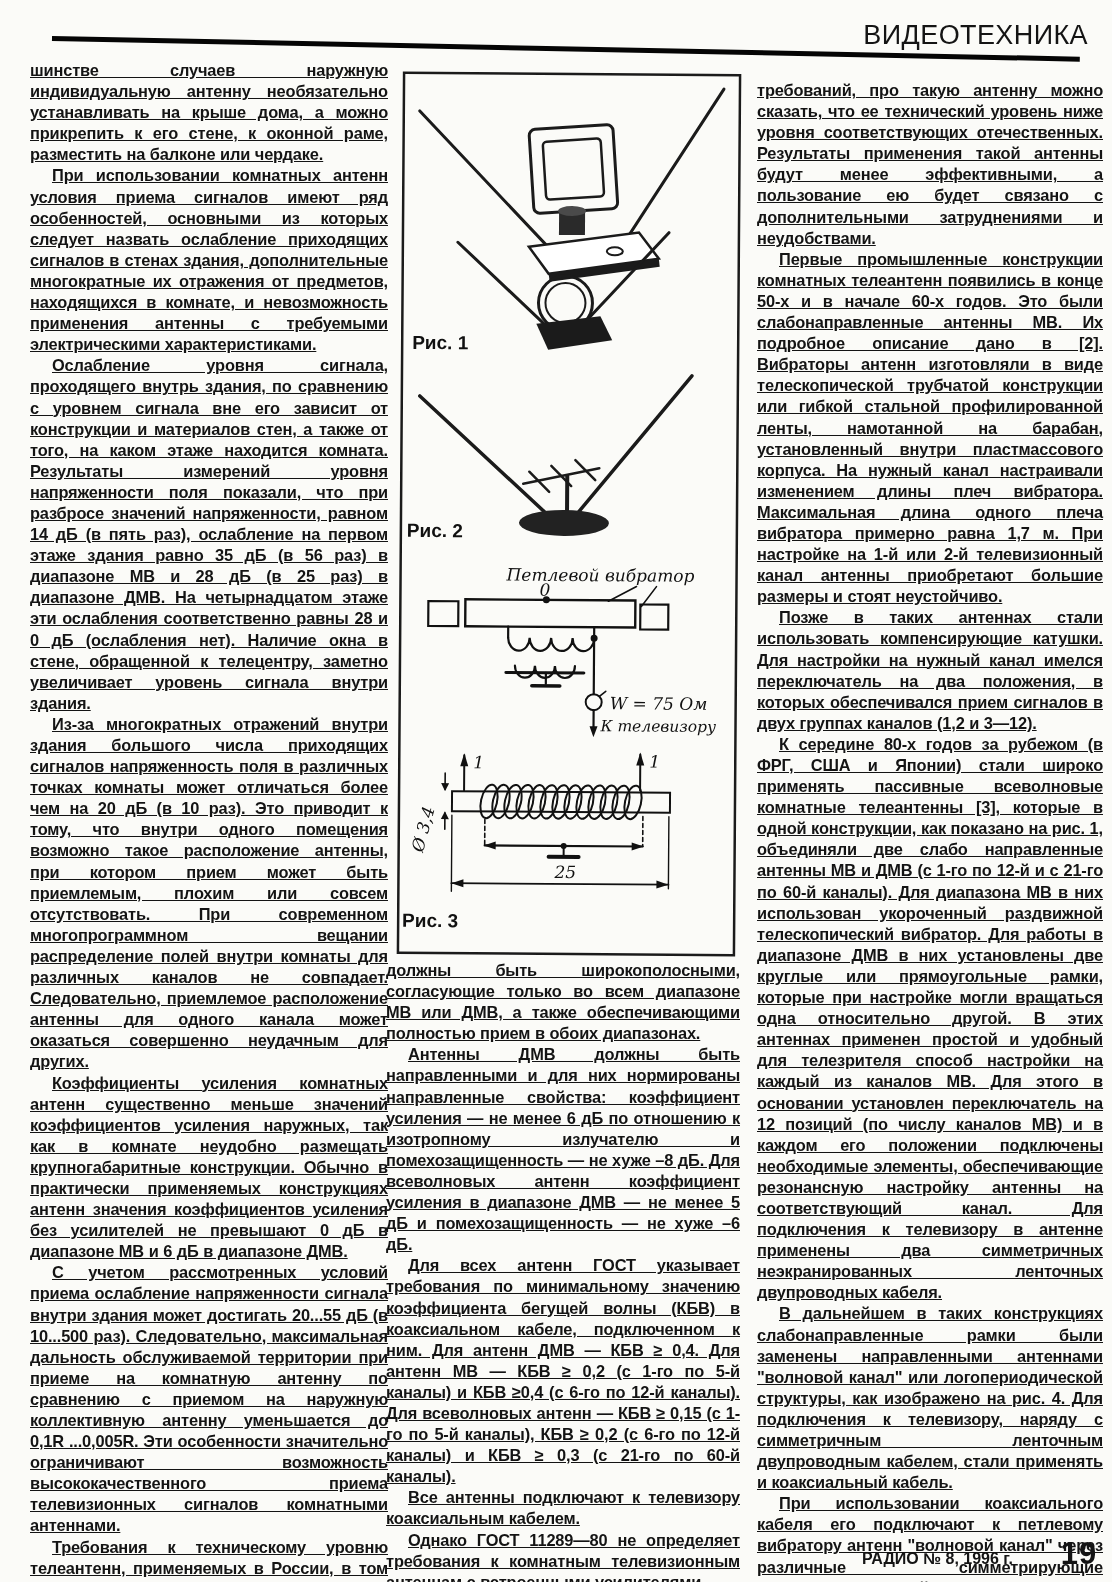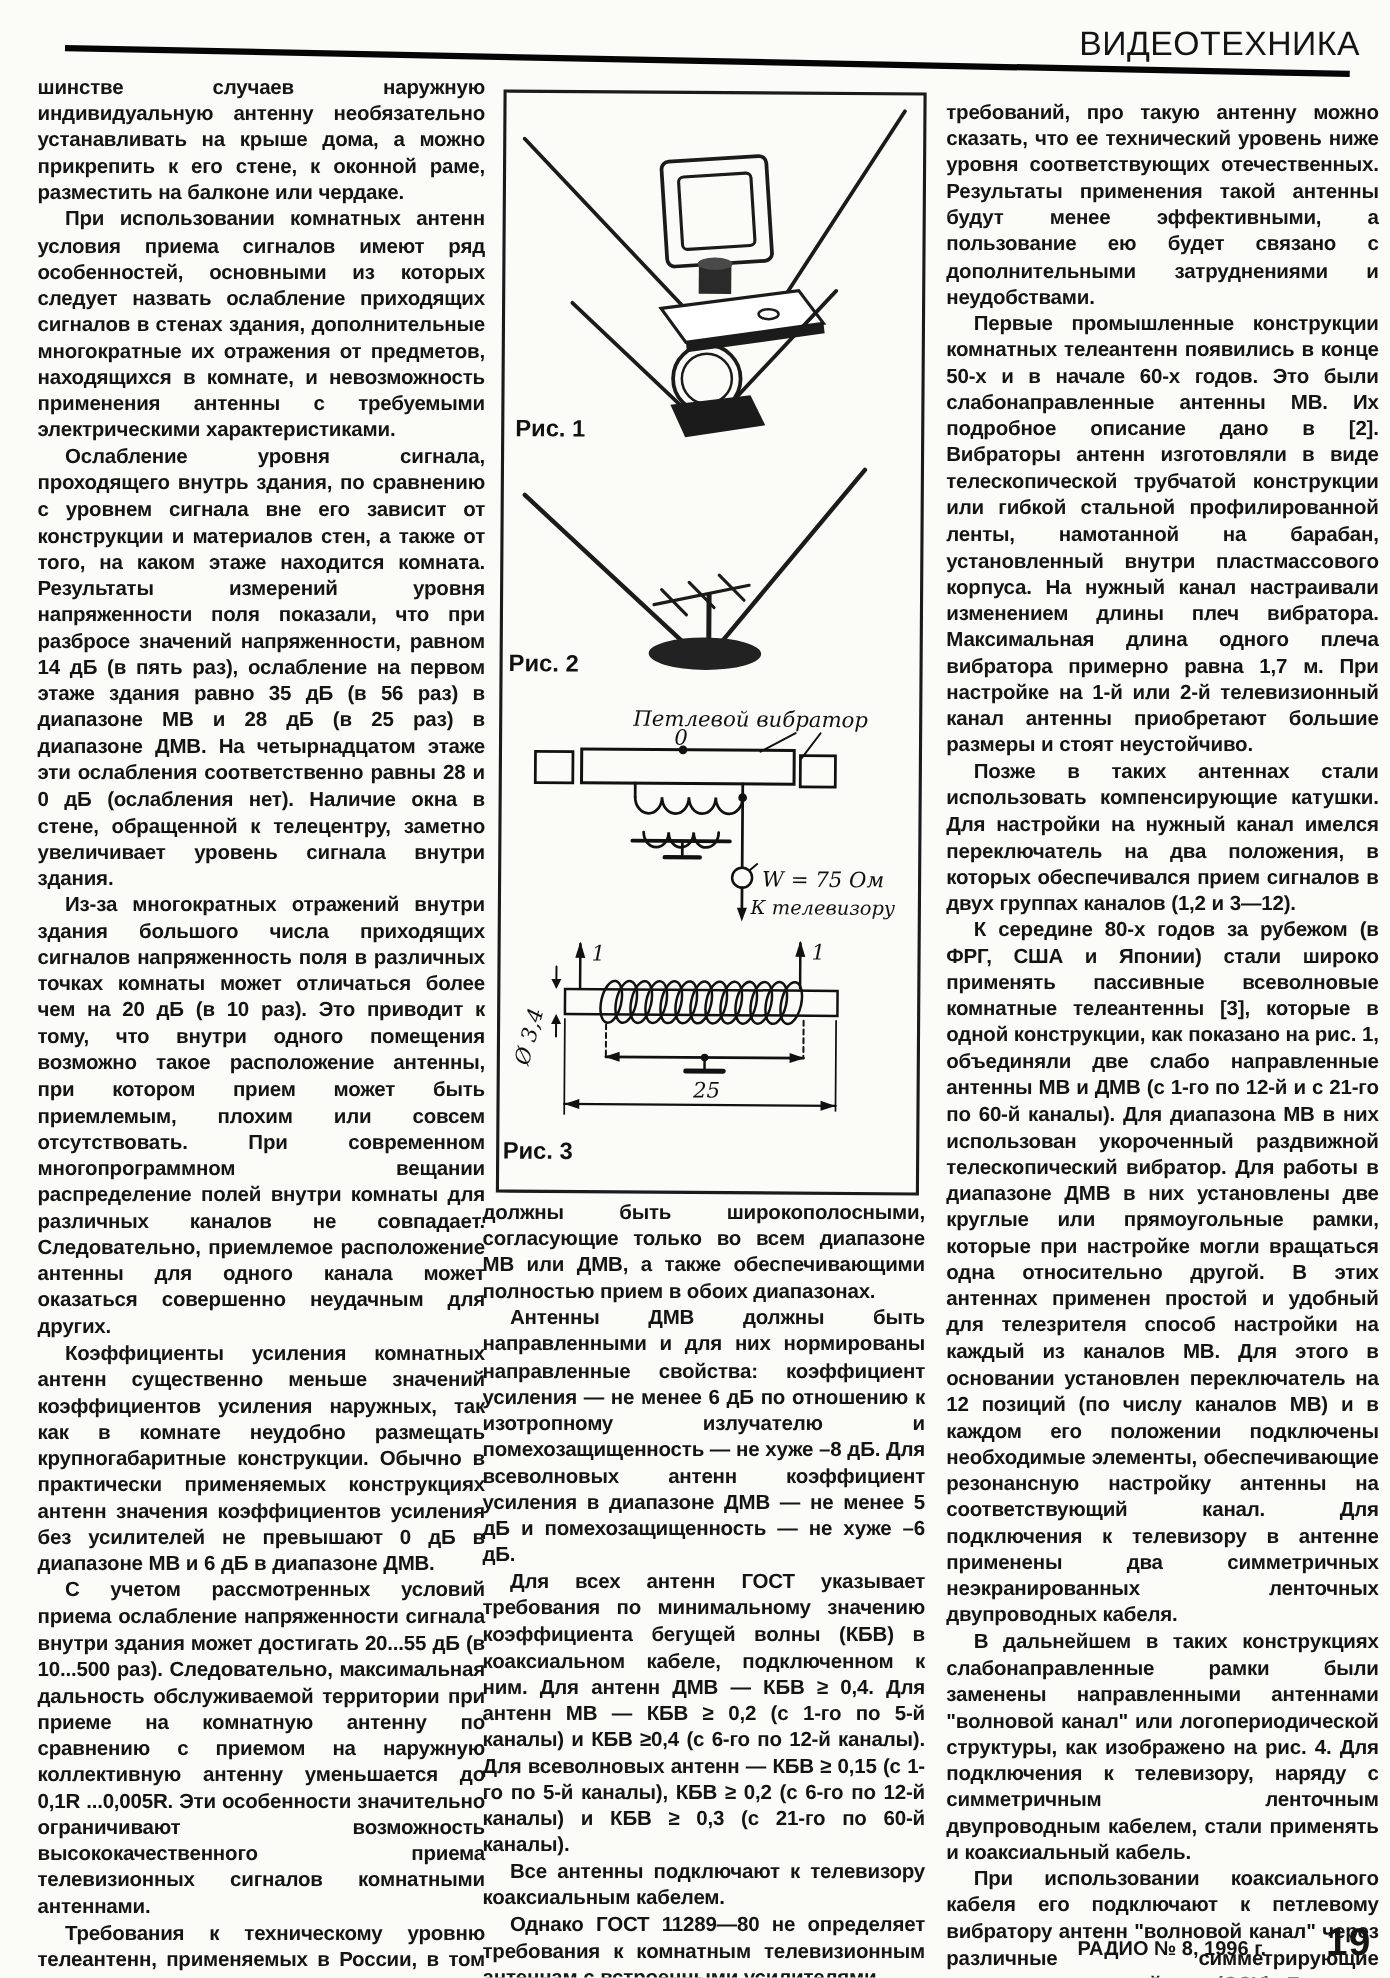--- a/index.html
+++ b/index.html
@@ -6,21 +6,21 @@
   body{
     width:1112px;height:1582px;position:relative;overflow:hidden;
     background:#fbfbf8;color:#141414;
     font-family:"Liberation Sans","DejaVu Sans",sans-serif;
   }
   .rule{position:absolute;left:52px;top:36px;width:1028px;height:5px;background:#050505;
         transform:rotate(1.15deg);transform-origin:left center;}
   .title{position:absolute;top:20px;right:24px;font-size:27px;font-weight:400;letter-spacing:.4px;}
   .col{position:absolute;text-align:justify;font-size:16.4px;line-height:21.1px;font-weight:600;
        letter-spacing:-.15px;word-spacing:.2px;}
-  .col p{margin:0;text-indent:22px;}
+  .col p{margin:0;text-indent:22px;text-decoration:underline;}
   .col p.cont{text-indent:0;}
   .col-left{left:30px;top:60px;width:358px;}
   .col-mid{left:386px;top:960px;width:354px;}
   .col-right{left:757px;top:80px;width:346px;}
   .figbox{position:absolute;left:399px;top:72px;width:340px;height:884px;
           transform:rotate(.4deg);transform-origin:center;}
   .figbox svg{display:block;}
   .cap{font-family:"Liberation Sans",sans-serif;font-weight:800;font-size:19px;fill:#111;}
   .hand{font-family:"DejaVu Serif",serif;font-style:italic;font-size:17px;fill:#111;}
   .hand-sm{font-family:"DejaVu Serif",serif;font-style:italic;font-size:15.5px;fill:#111;}

